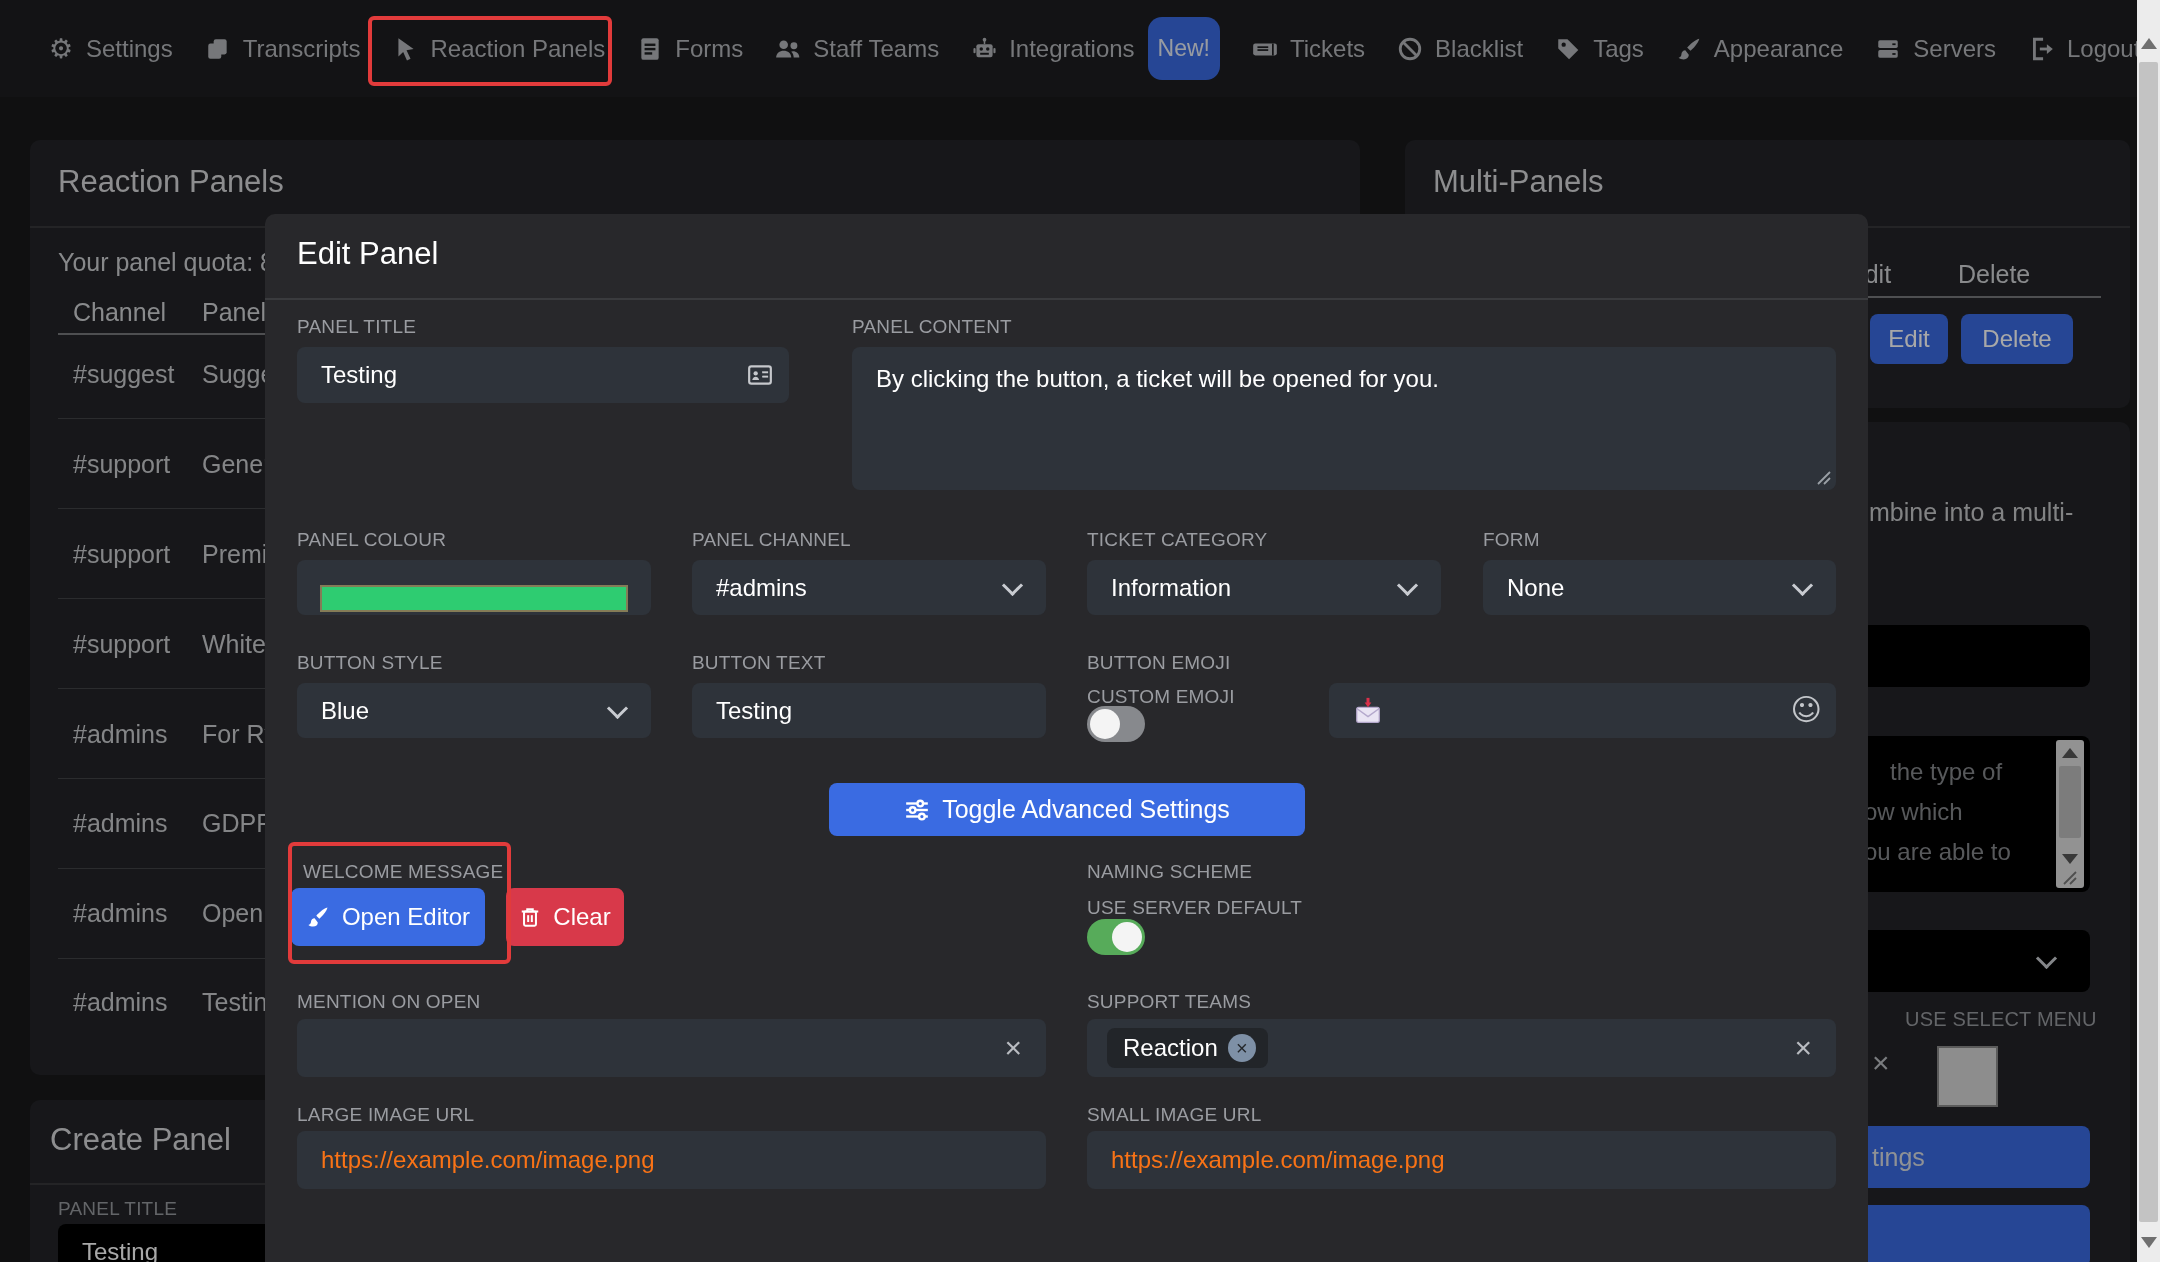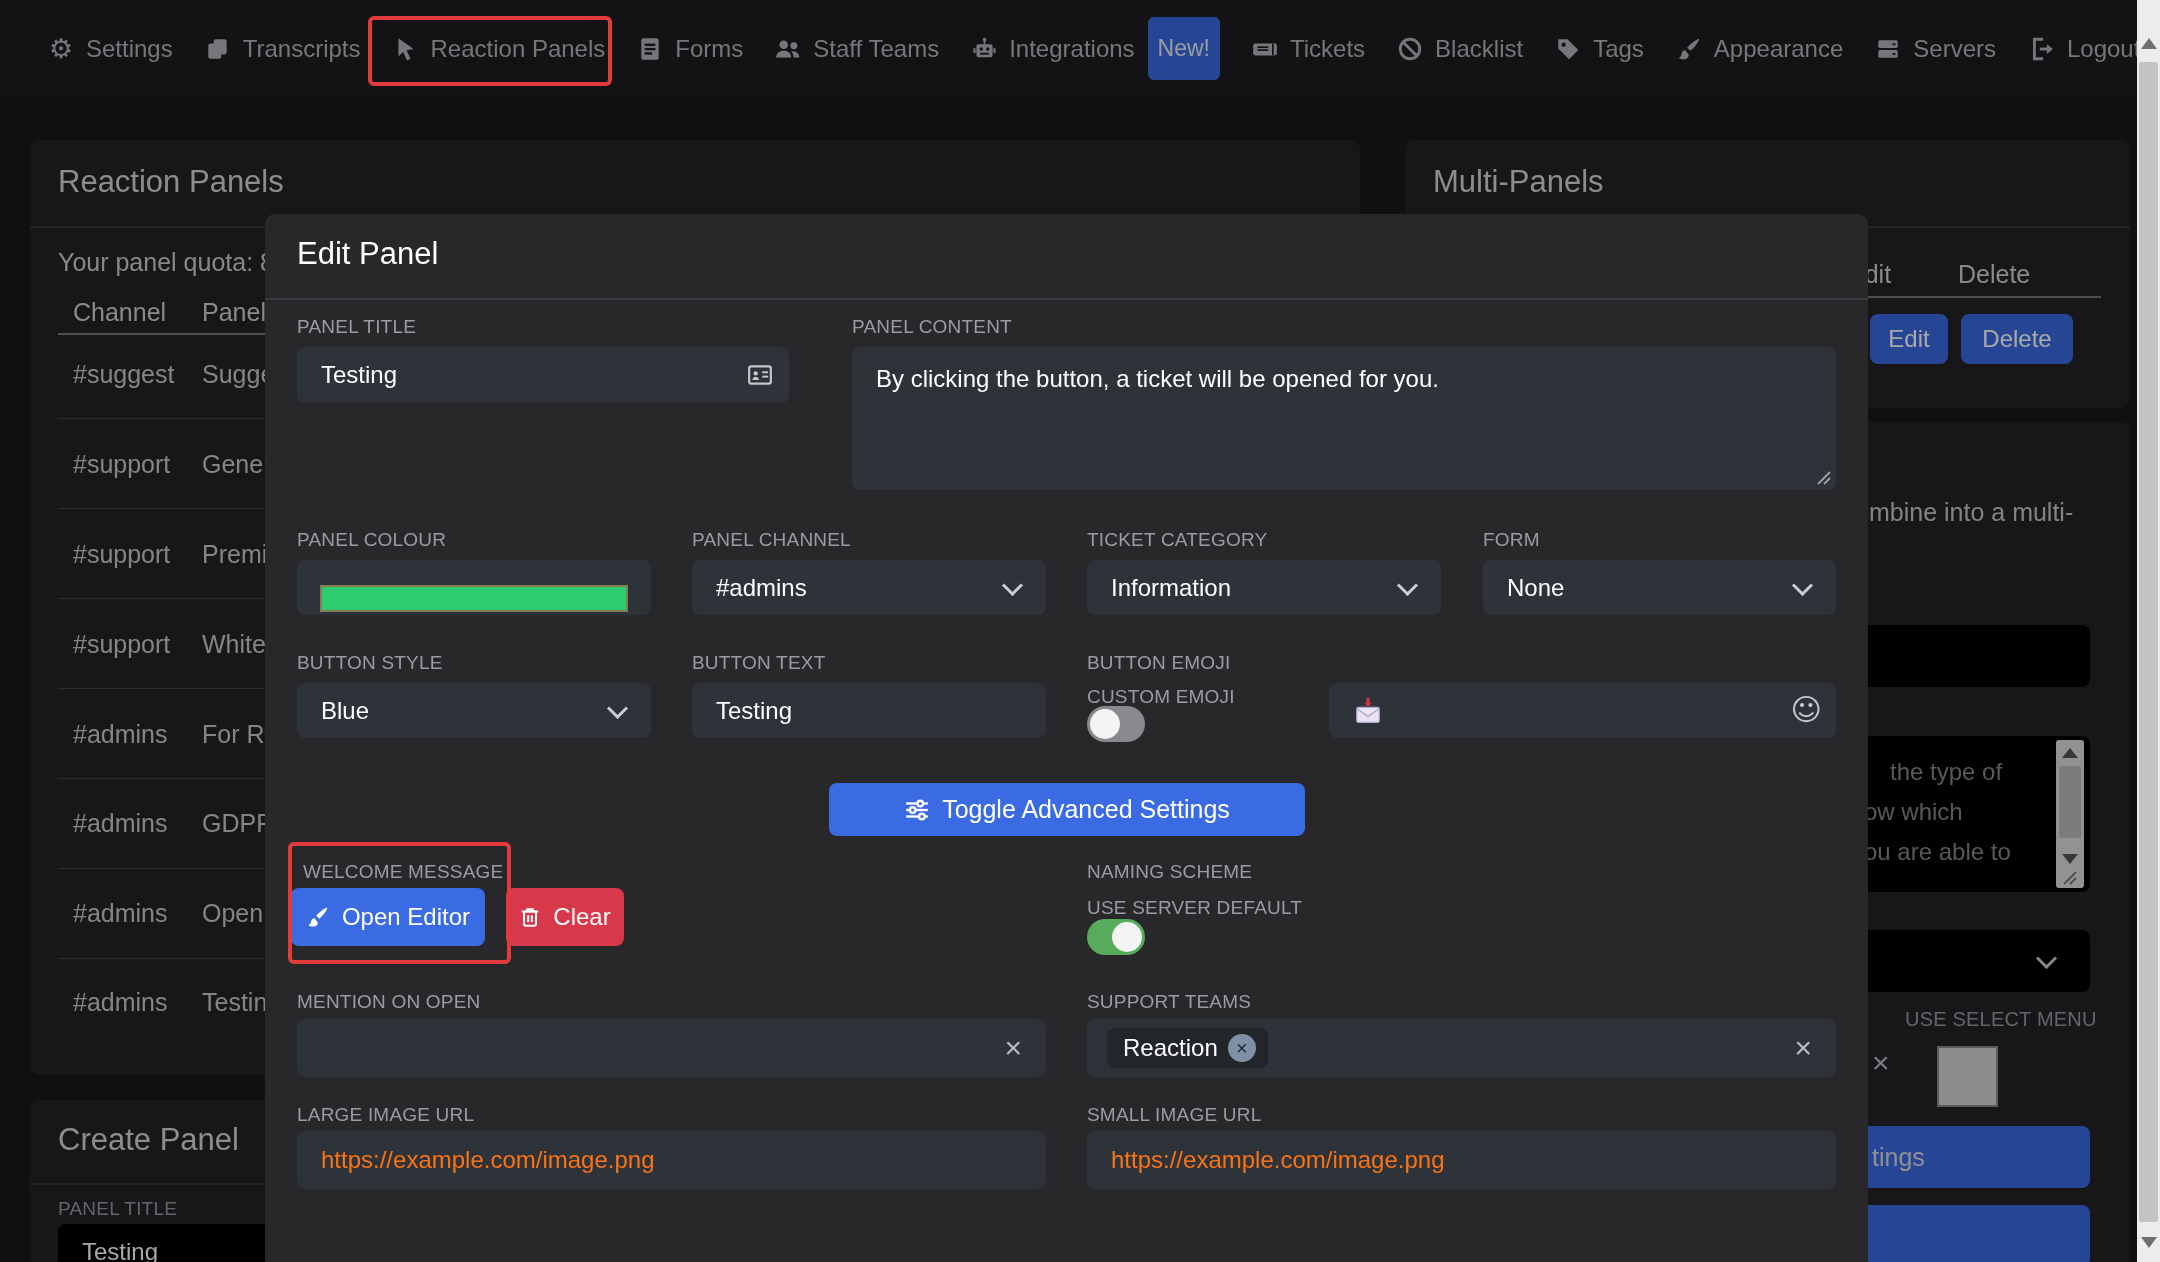--- a/index.html
+++ b/index.html
@@ -7,21 +7,21 @@
     background:#19191b;font-family:"Liberation Sans","DejaVu Sans",sans-serif;
     -webkit-font-smoothing:antialiased;}
   .abs{position:absolute;}
   
   .nav{position:absolute;left:0;top:0;width:2160px;height:97px;background:#1d1e20;
     display:flex;align-items:center;padding-left:45px;box-sizing:border-box;gap:29px;z-index:10;}
   .nav-item{display:flex;align-items:center;gap:9px;color:#b3b5b9;font-size:24px;
     white-space:nowrap;cursor:pointer;}
   .nicon{display:inline-flex;align-items:center;justify-content:center;width:32px;height:32px;}
   .nicon svg{display:block;}
-  .badge{background:#3a6be2;color:#e7ecf5;font-size:23px;border-radius:6px;padding:18px 10px;margin-left:4px;}
+  .badge{background:#3a6be2;color:#e7ecf5;font-size:23px;border-radius:14px;padding:18px 10px;margin-left:4px;}
   .nav-right{margin-left:auto;display:flex;gap:30px;padding-right:68px;}
   
   .card{position:absolute;background:#232428;border-radius:10px;}
   .card-hd{position:absolute;left:0;top:0;right:0;height:86px;border-bottom:2px solid #37383b;}
   .ttl{position:absolute;font-size:31px;color:#d6d7d9;}
   .body-txt{position:absolute;font-size:25px;color:#cdcfd2;}
   .th{position:absolute;font-size:25px;color:#d0d2d5;}
   .td{position:absolute;font-size:25px;color:#c8cacd;}
   .rowline{position:absolute;height:1px;background:#424346;}
   .lbl{position:absolute;font-size:19px;color:#97999e;letter-spacing:.2px;}
@@ -207,21 +207,21 @@
     <div class="rowline" style="left:28px;top:728px;width:1274px;"></div>
     <div class="td" style="left:43px;top:759px;">#admins</div>
     <div class="td" style="left:172px;top:759px;">Open</div>
     <div class="rowline" style="left:28px;top:818px;width:1274px;"></div>
     <div class="td" style="left:43px;top:848px;">#admins</div>
     <div class="td" style="left:172px;top:848px;">Testin</div>
   </div>
 
   <div class="card" style="left:30px;top:1100px;width:1330px;height:162px;border-radius:10px 10px 0 0;">
     <div class="card-hd" style="height:83px;"></div>
-    <div class="ttl" style="left:28px;top:22px;text-align:right;">Create Panel</div>
+    <div class="ttl" style="left:20px;top:22px;text-align:right;">Create Panel</div>
     <div class="lbl" style="left:28px;top:98px;">PANEL TITLE</div>
     <div class="inp dim" style="left:28px;top:124px;width:620px;height:56px;">
       <span>Testing</span>
     </div>
   </div>
 
   <div class="card" style="left:1405px;top:140px;width:725px;height:268px;">
     <div class="card-hd"></div>
     <div class="ttl" style="left:28px;top:24px;">Multi-Panels</div>
     <div class="th" style="left:443px;top:120px;">Edit</div>

